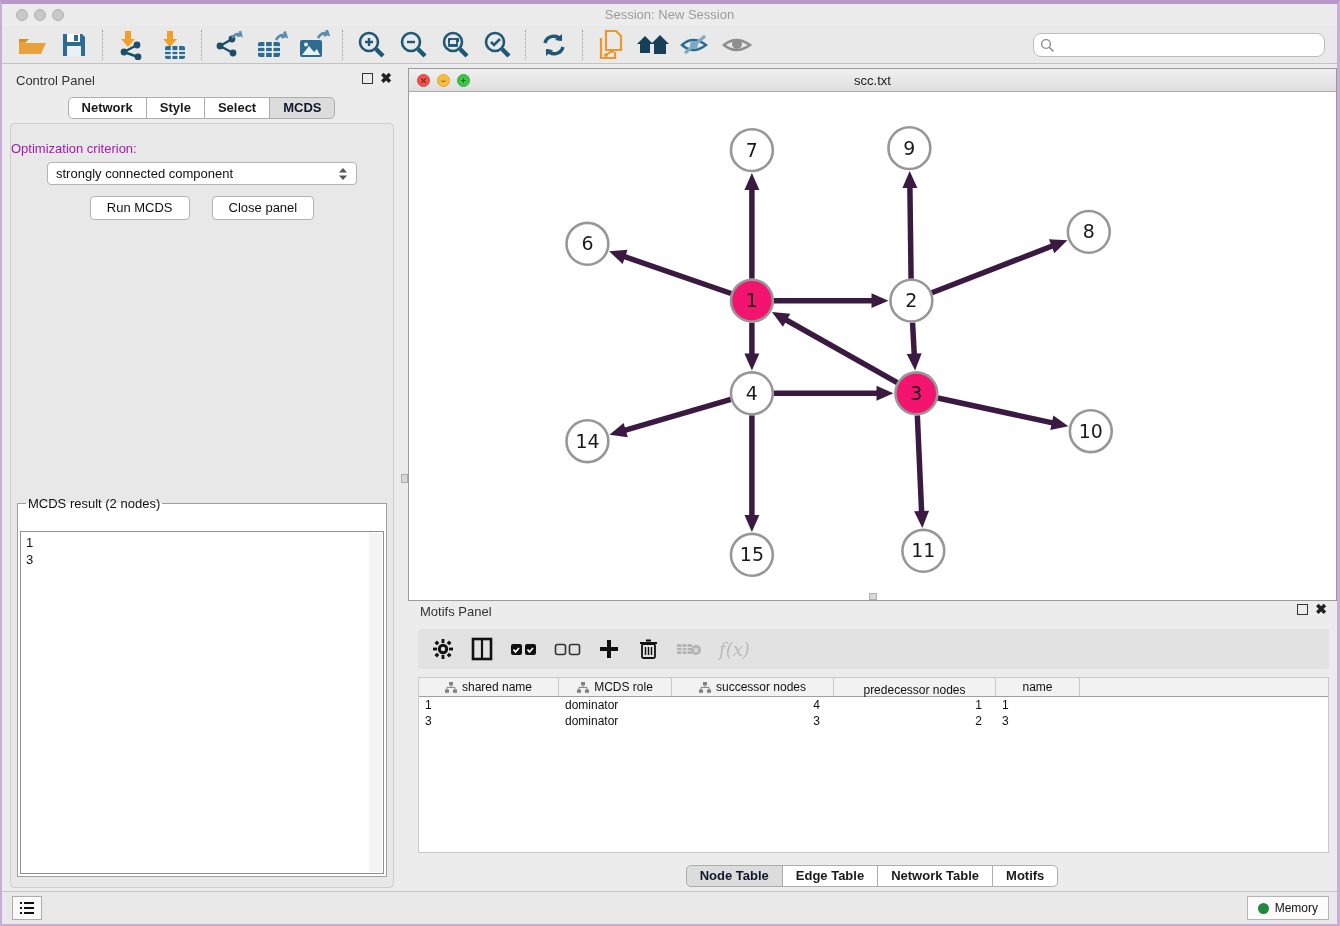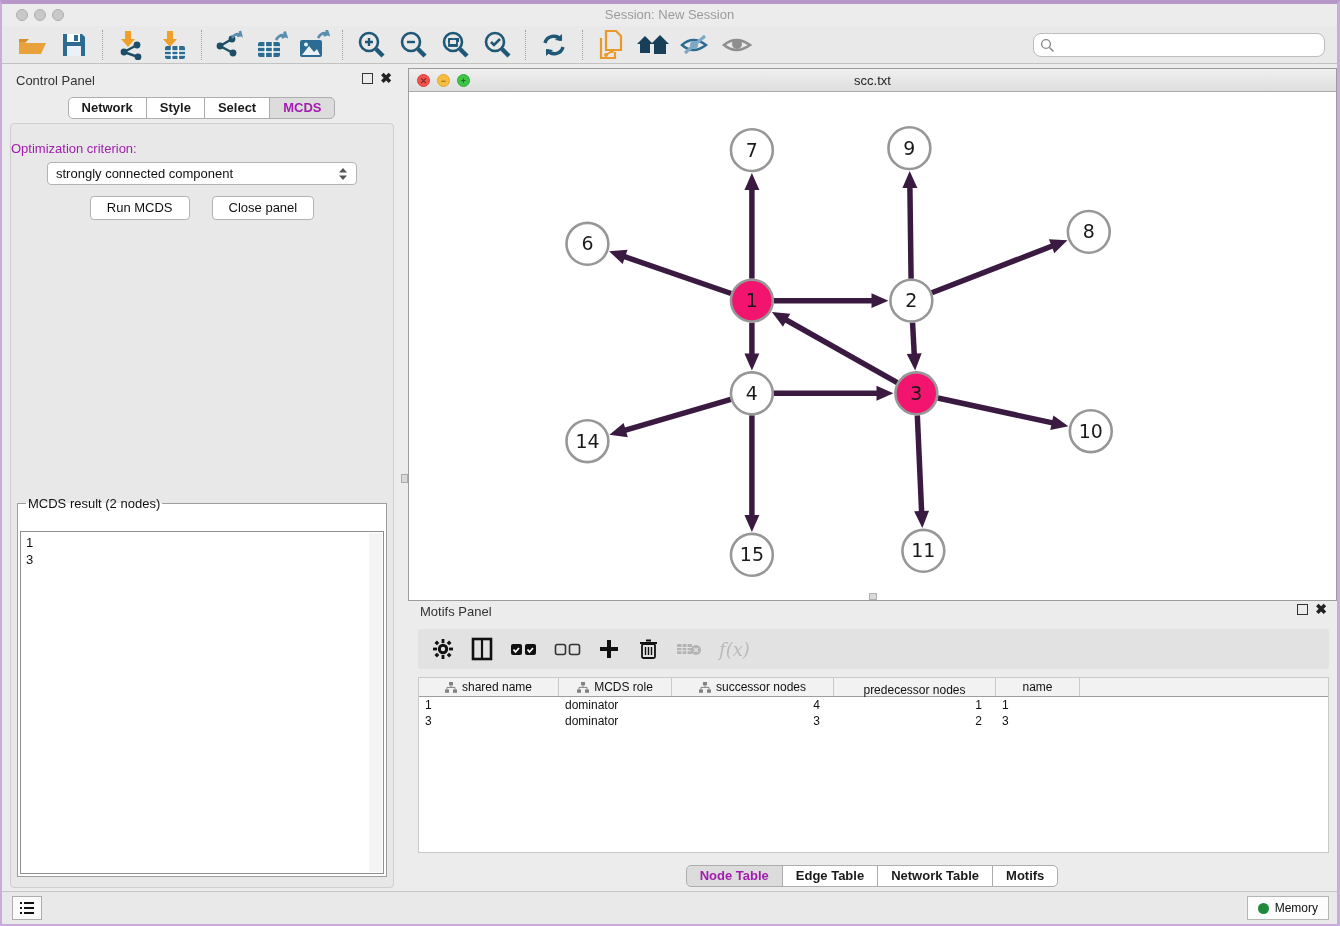--- a/index.html
+++ b/index.html
@@ -27,21 +27,21 @@
   .search-wrap { margin-left:auto; position:relative; }
   .search-input { width:292px; height:24px; border:1px solid #BDBDBD; border-radius:8px;
     background:#FFF; padding:0 8px 0 26px; font-size:13px; outline:none; }
   .search-icon-svg { position:absolute; left:7px; top:5px; }
   
   .tabstrip { display:flex; }
   .tab { background:#FFF; border:1px solid #ADADAD; padding:2px 13px 3px;
     font-size:13px; font-weight:bold; color:#1A1A1A; margin-left:-1px; white-space:nowrap; }
   .tab:first-child { border-radius:5px 0 0 5px; }
   .tab:last-child  { border-radius:0 5px 5px 0; }
-  .tab.active { background:#DCDCDC; color:#a21caf; }
+  .tab.active { background:#DCDCDC; color:#0f172a; }
   
   .control-panel { position:absolute; left:0; top:66px; width:400px; height:820px; }
   .panel-header { position:relative; height:24px; }
   .panel-title { position:absolute; left:14px; top:3px; font-size:13px; color:#333; }
   .panel-btns { position:absolute; right:10px; top:3px; display:flex; gap:7px; align-items:center; }
   .float-btn { width:11px; height:11px; border:1.5px solid #333; display:inline-block; }
   .close-btn { font-size:14px; font-weight:bold; color:#222; line-height:11px; }
   .cp-tabs { position:absolute; top:27px; left:0; right:0; display:flex; justify-content:center; }
   .cp-inner { position:absolute; left:8px; right:8px; top:53px; bottom:2px;
     background:#E8E8E8; border:1px solid #CFCFCF; border-radius:4px; }

